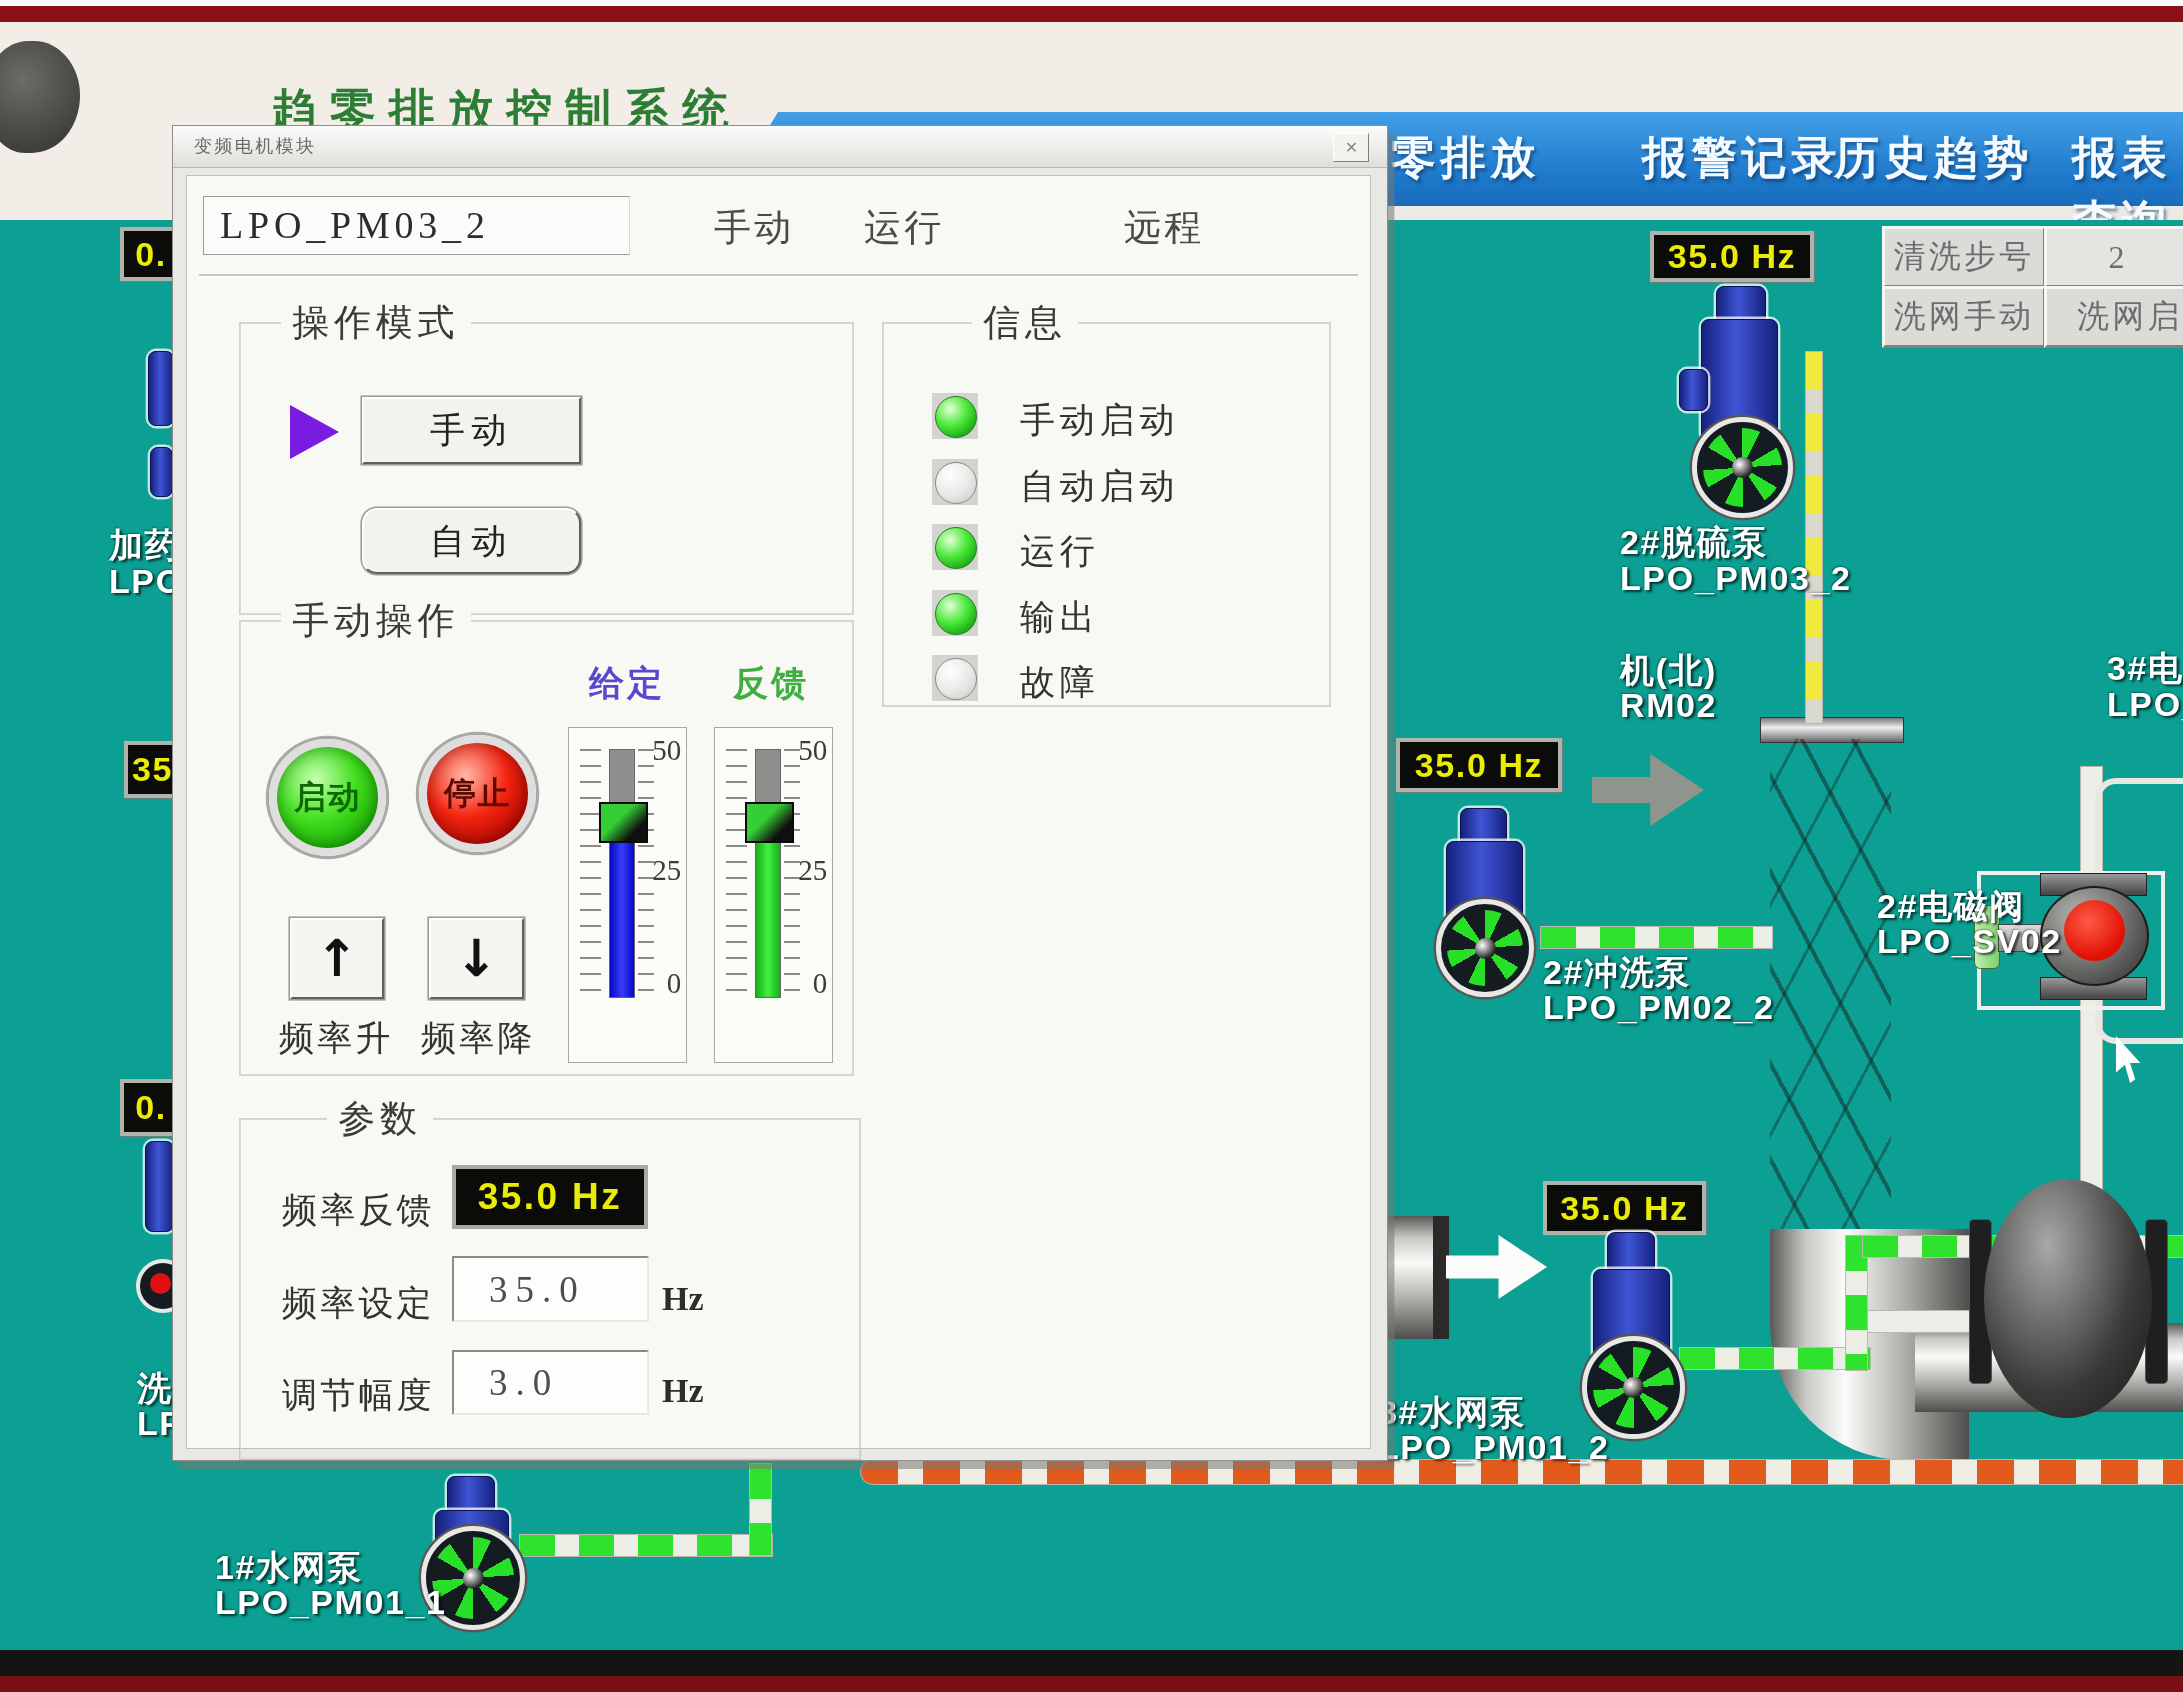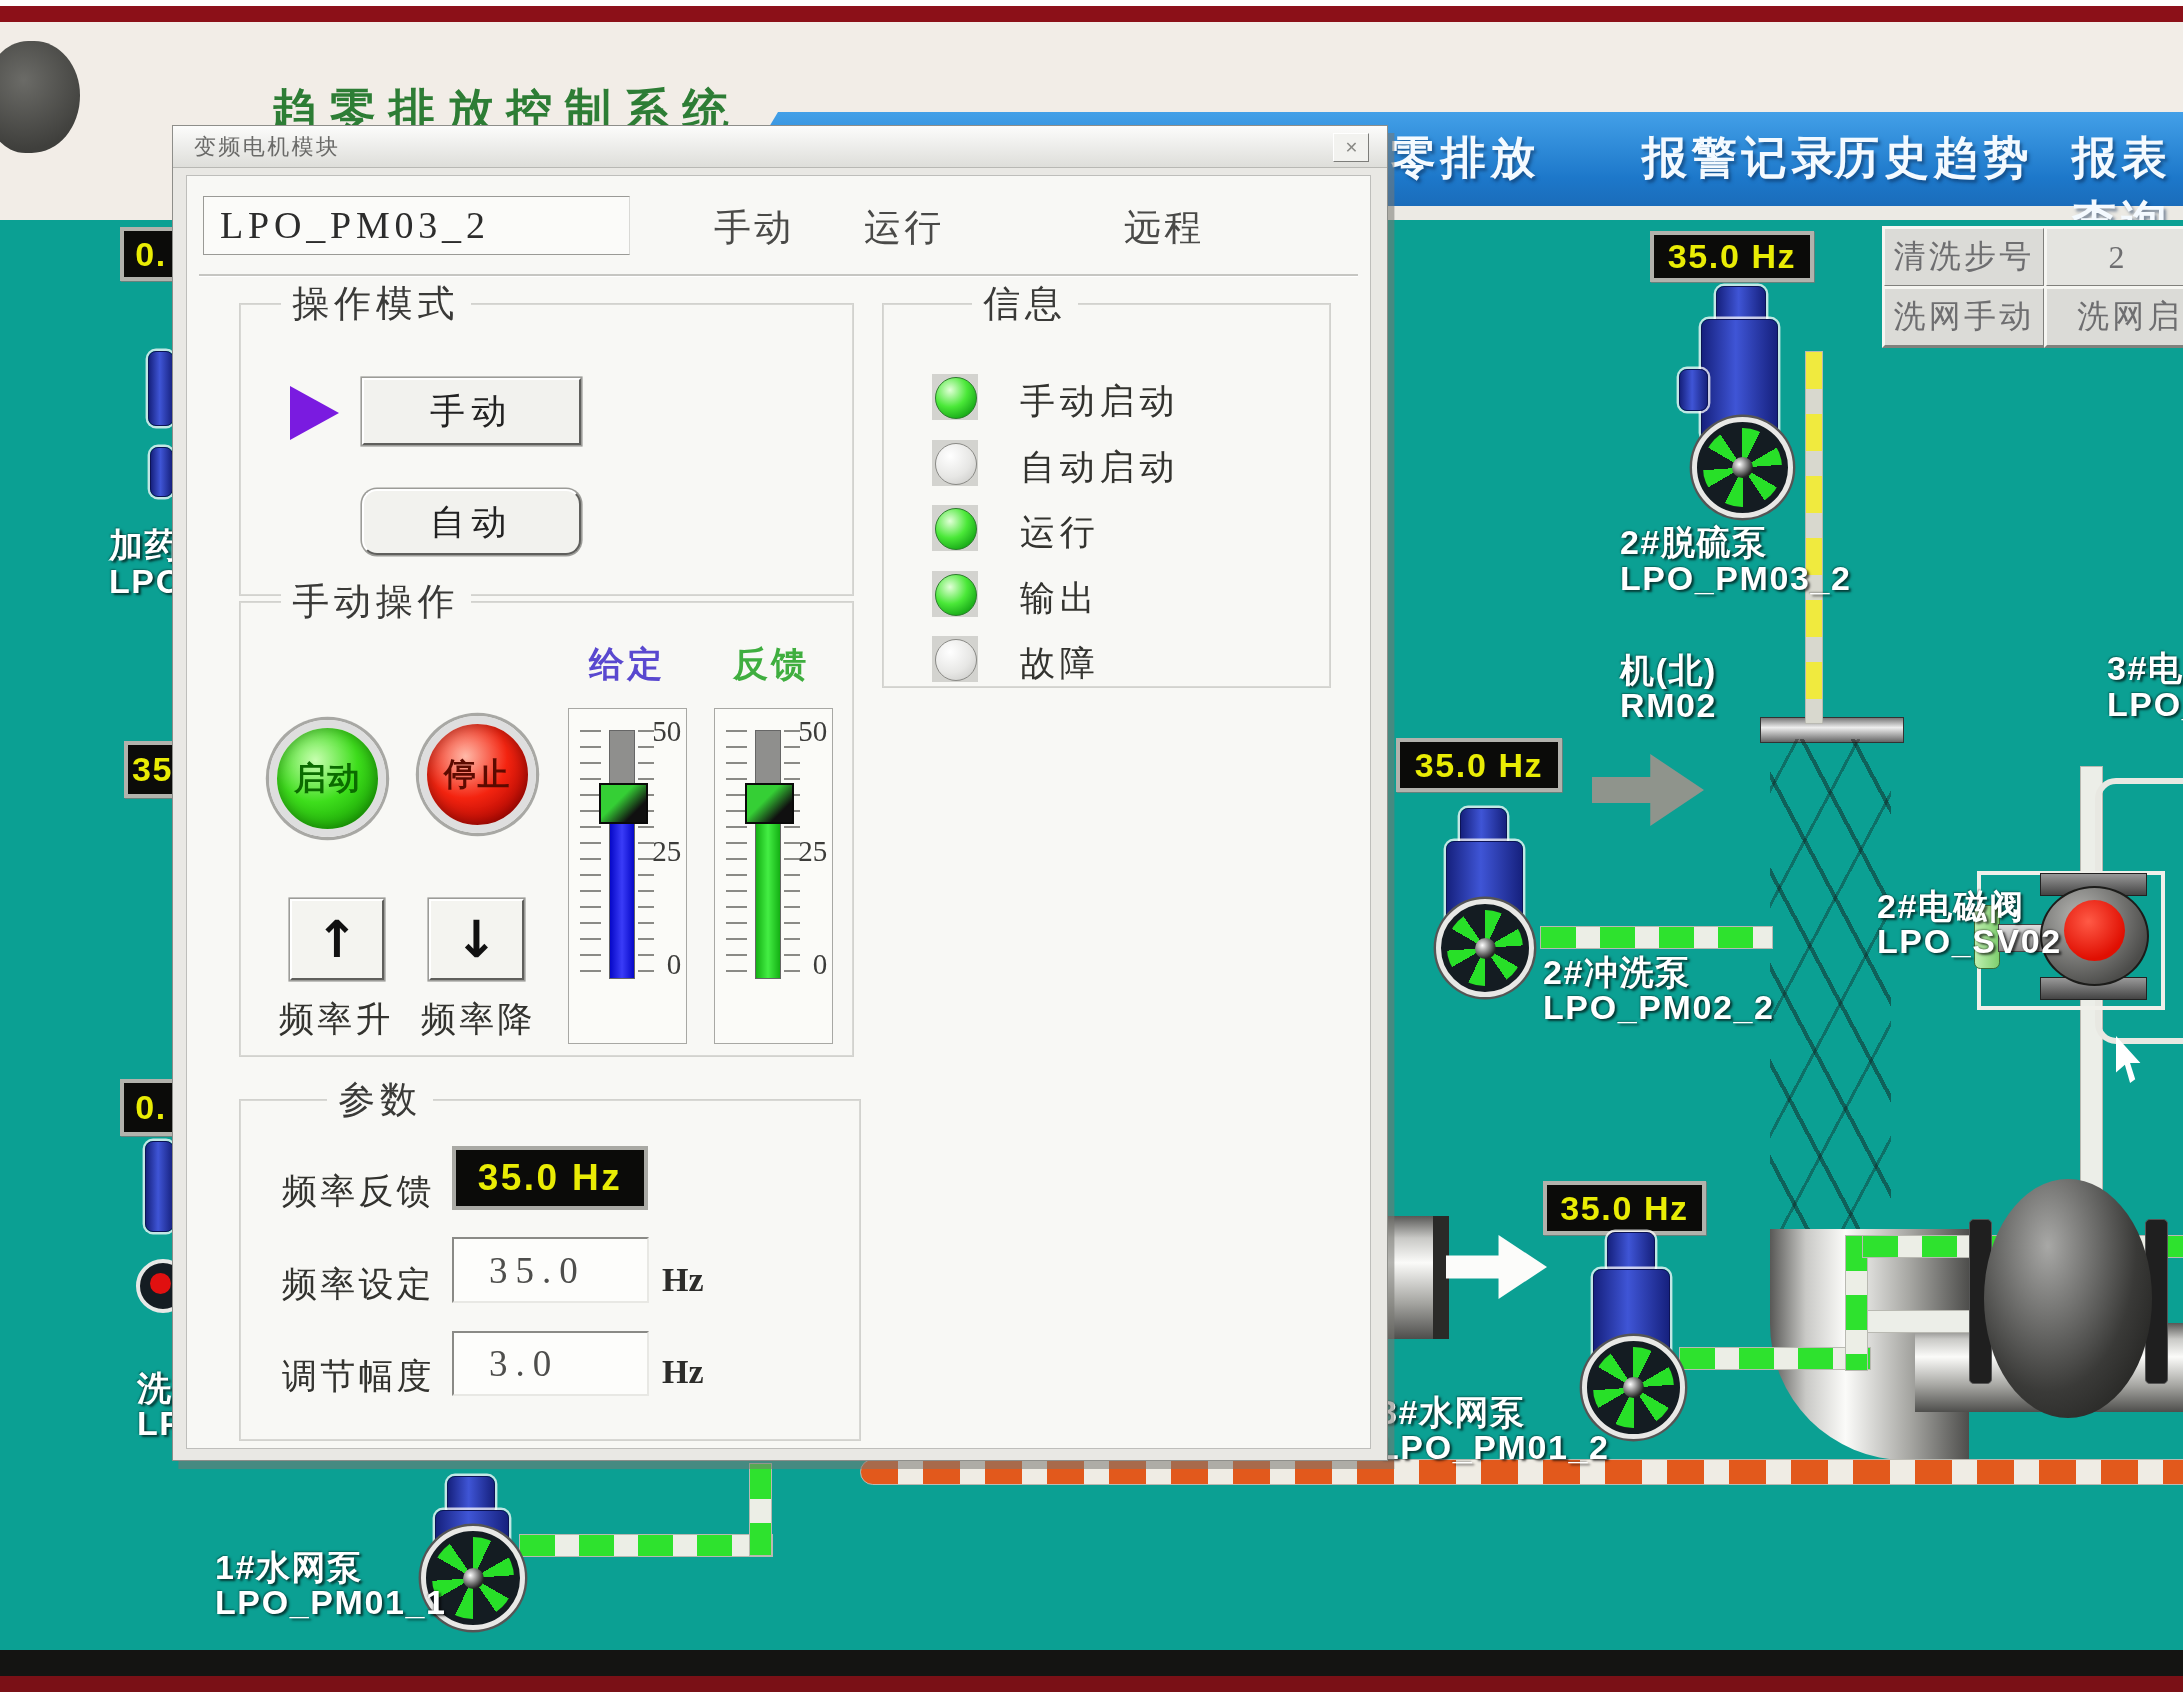--- a/index.html
+++ b/index.html
@@ -57,35 +57,35 @@
   .arrowshape{clip-path:polygon(0 32%,52% 32%,52% 0,100% 50%,52% 100%,52% 68%,0 68%);}
   .cursor{position:absolute;width:37px;height:48px;background:#fff;
       clip-path:polygon(0 0,0 76%,24% 60%,38% 98%,52% 90%,38% 56%,66% 56%);
       filter:drop-shadow(1.6px 1.6px 0 #222);}
   
   .dialog{position:absolute;left:172px;top:125px;width:1214px;height:1334px;background:#e9e8e4;
           border:1.6px solid #8e8e8a;box-shadow:6.4px 8px 0 rgba(120,120,114,.55);z-index:40;
           font-family:"Liberation Serif","DejaVu Serif",serif;}
   .titlebar{position:absolute;left:0;top:0;right:0;height:41px;
             background:linear-gradient(180deg,#fcfcfb,#dededa);border-bottom:1.6px solid #b8b8b4;
-            color:#6a6a68;font-size:22px;line-height:41px;padding-left:21px;letter-spacing:2.4px;
+            color:#6a6a68;font-size:18px;line-height:41px;padding-left:21px;letter-spacing:2.4px;
             font-family:"Liberation Sans","DejaVu Sans",sans-serif;}
   .closebtn{position:absolute;right:17.6px;top:7.2px;width:34px;height:27px;background:#f2f2ef;
             border-top:1.6px solid #fff;border-left:1.6px solid #fff;border-right:1.6px solid #7d7d7a;
             border-bottom:1.6px solid #7d7d7a;color:#8a8a86;font-size:16px;display:flex;
             align-items:center;justify-content:center;font-family:"DejaVu Sans",sans-serif;}
   .innerpanel{position:absolute;left:12.8px;top:49px;right:16px;bottom:11.2px;background:#f8f8f5;
               border:1.6px solid #bebebb;}
   .namefield{position:absolute;left:30px;top:70px;width:409px;height:57px;border:1.6px solid #9a9a96;
              border-right-color:#d9d9d6;background:#fbfbf9;color:#2c2c2c;font-size:38px;
              line-height:56px;padding-left:16px;letter-spacing:4.8px;}
   .statuslbl{position:absolute;top:77px;height:51px;font-size:37px;color:#4a4a48;letter-spacing:3.2px;}
   .hsep{position:absolute;left:25.5px;top:148px;width:1159px;height:1.6px;background:#c6c6c2;
         border-bottom:1.6px solid #fff;}
-  .grp{position:absolute;border:1.6px groove #d8d8d4;outline:0.8px solid rgba(140,140,136,.35);}
+  .grp{position:absolute;border:1.6px groove #d8d8d4;outline:0.8px solid rgba(140,140,136,.35);margin-top:19px;}
   .grplbl{position:absolute;top:-24px;font-size:37px;color:#3a3a38;background:#f8f8f5;
           padding:0 11.2px;letter-spacing:4.8px;line-height:45px;}
   .gbtn{position:absolute;background:#f2f2ee;border-top:2.4px solid #fff;border-left:2.4px solid #fff;
         border-right:2.4px solid #5f5f5c;border-bottom:2.4px solid #5f5f5c;box-shadow:0 0 0 1.6px #9c9c98;
         display:flex;align-items:center;justify-content:center;font-size:35px;color:#222;
         letter-spacing:6.4px;}
   .tri{position:absolute;width:0;height:0;border-top:27px solid transparent;
        border-bottom:27px solid transparent;border-left:49px solid #7a1be0;}
   .ledbox{position:absolute;width:46px;height:46px;background:#d3d3cf;}
   .ledbox i{position:absolute;left:3.2px;top:3.2px;width:40px;height:40px;border-radius:50%;

